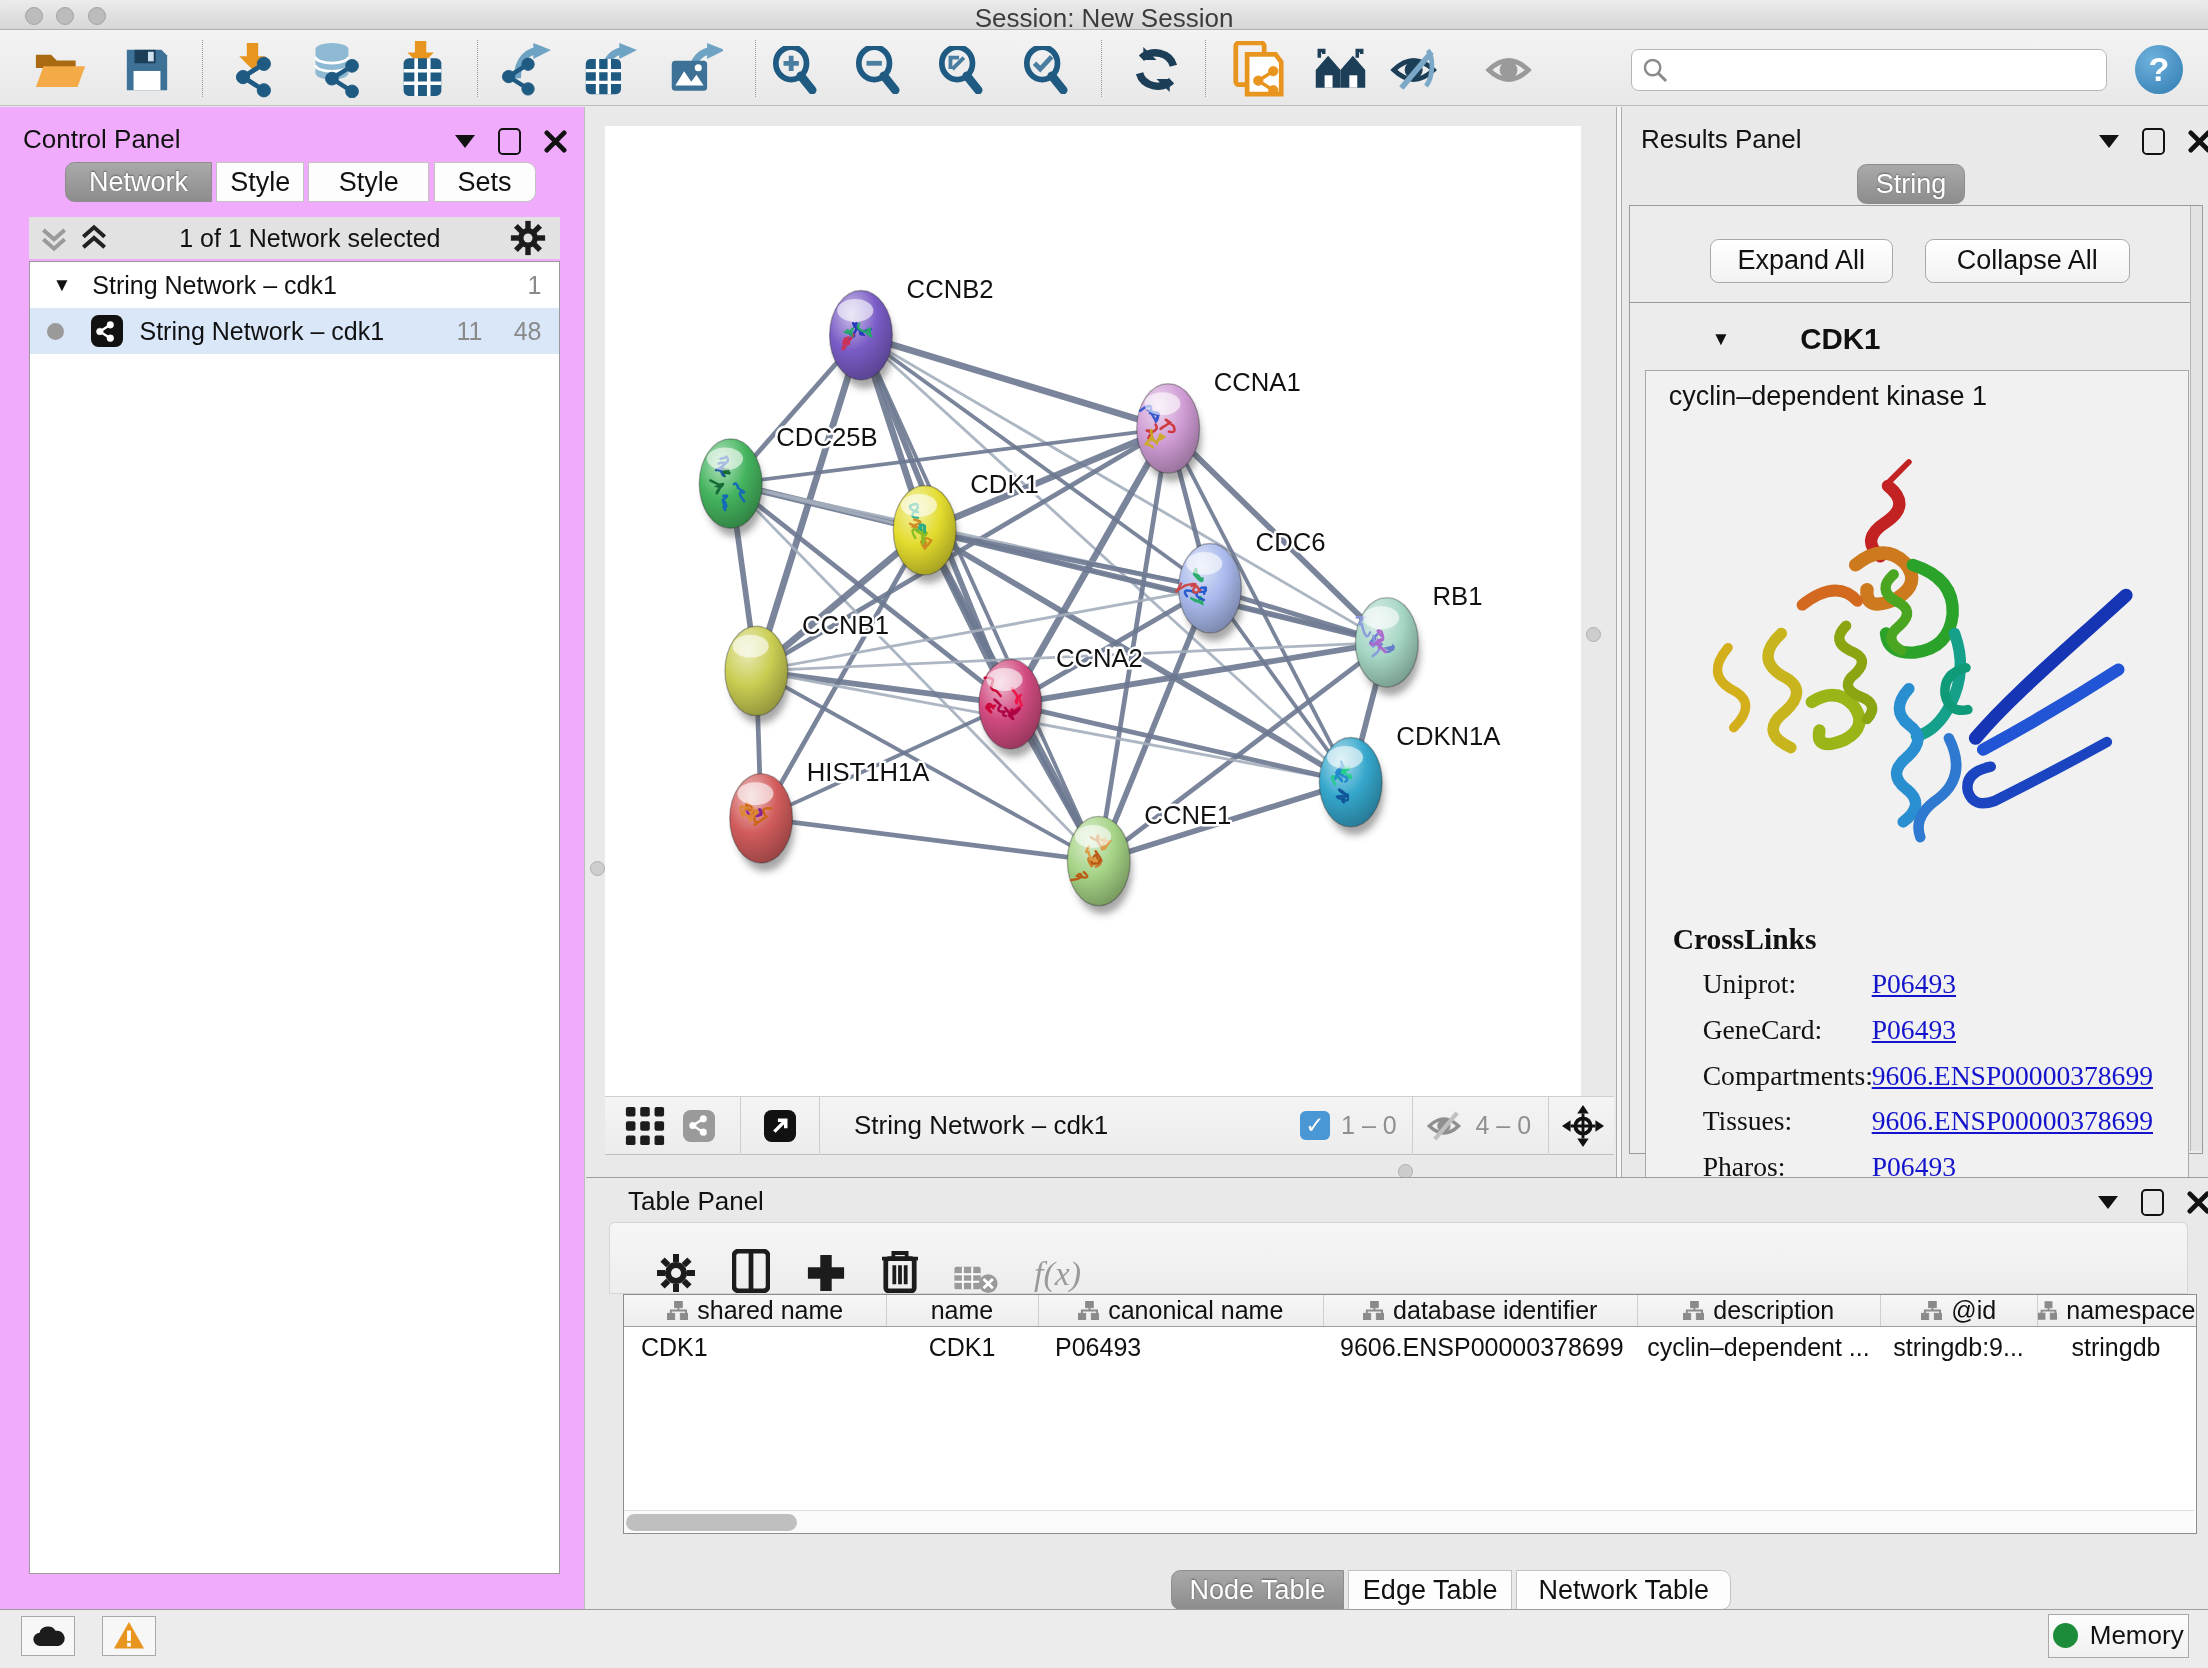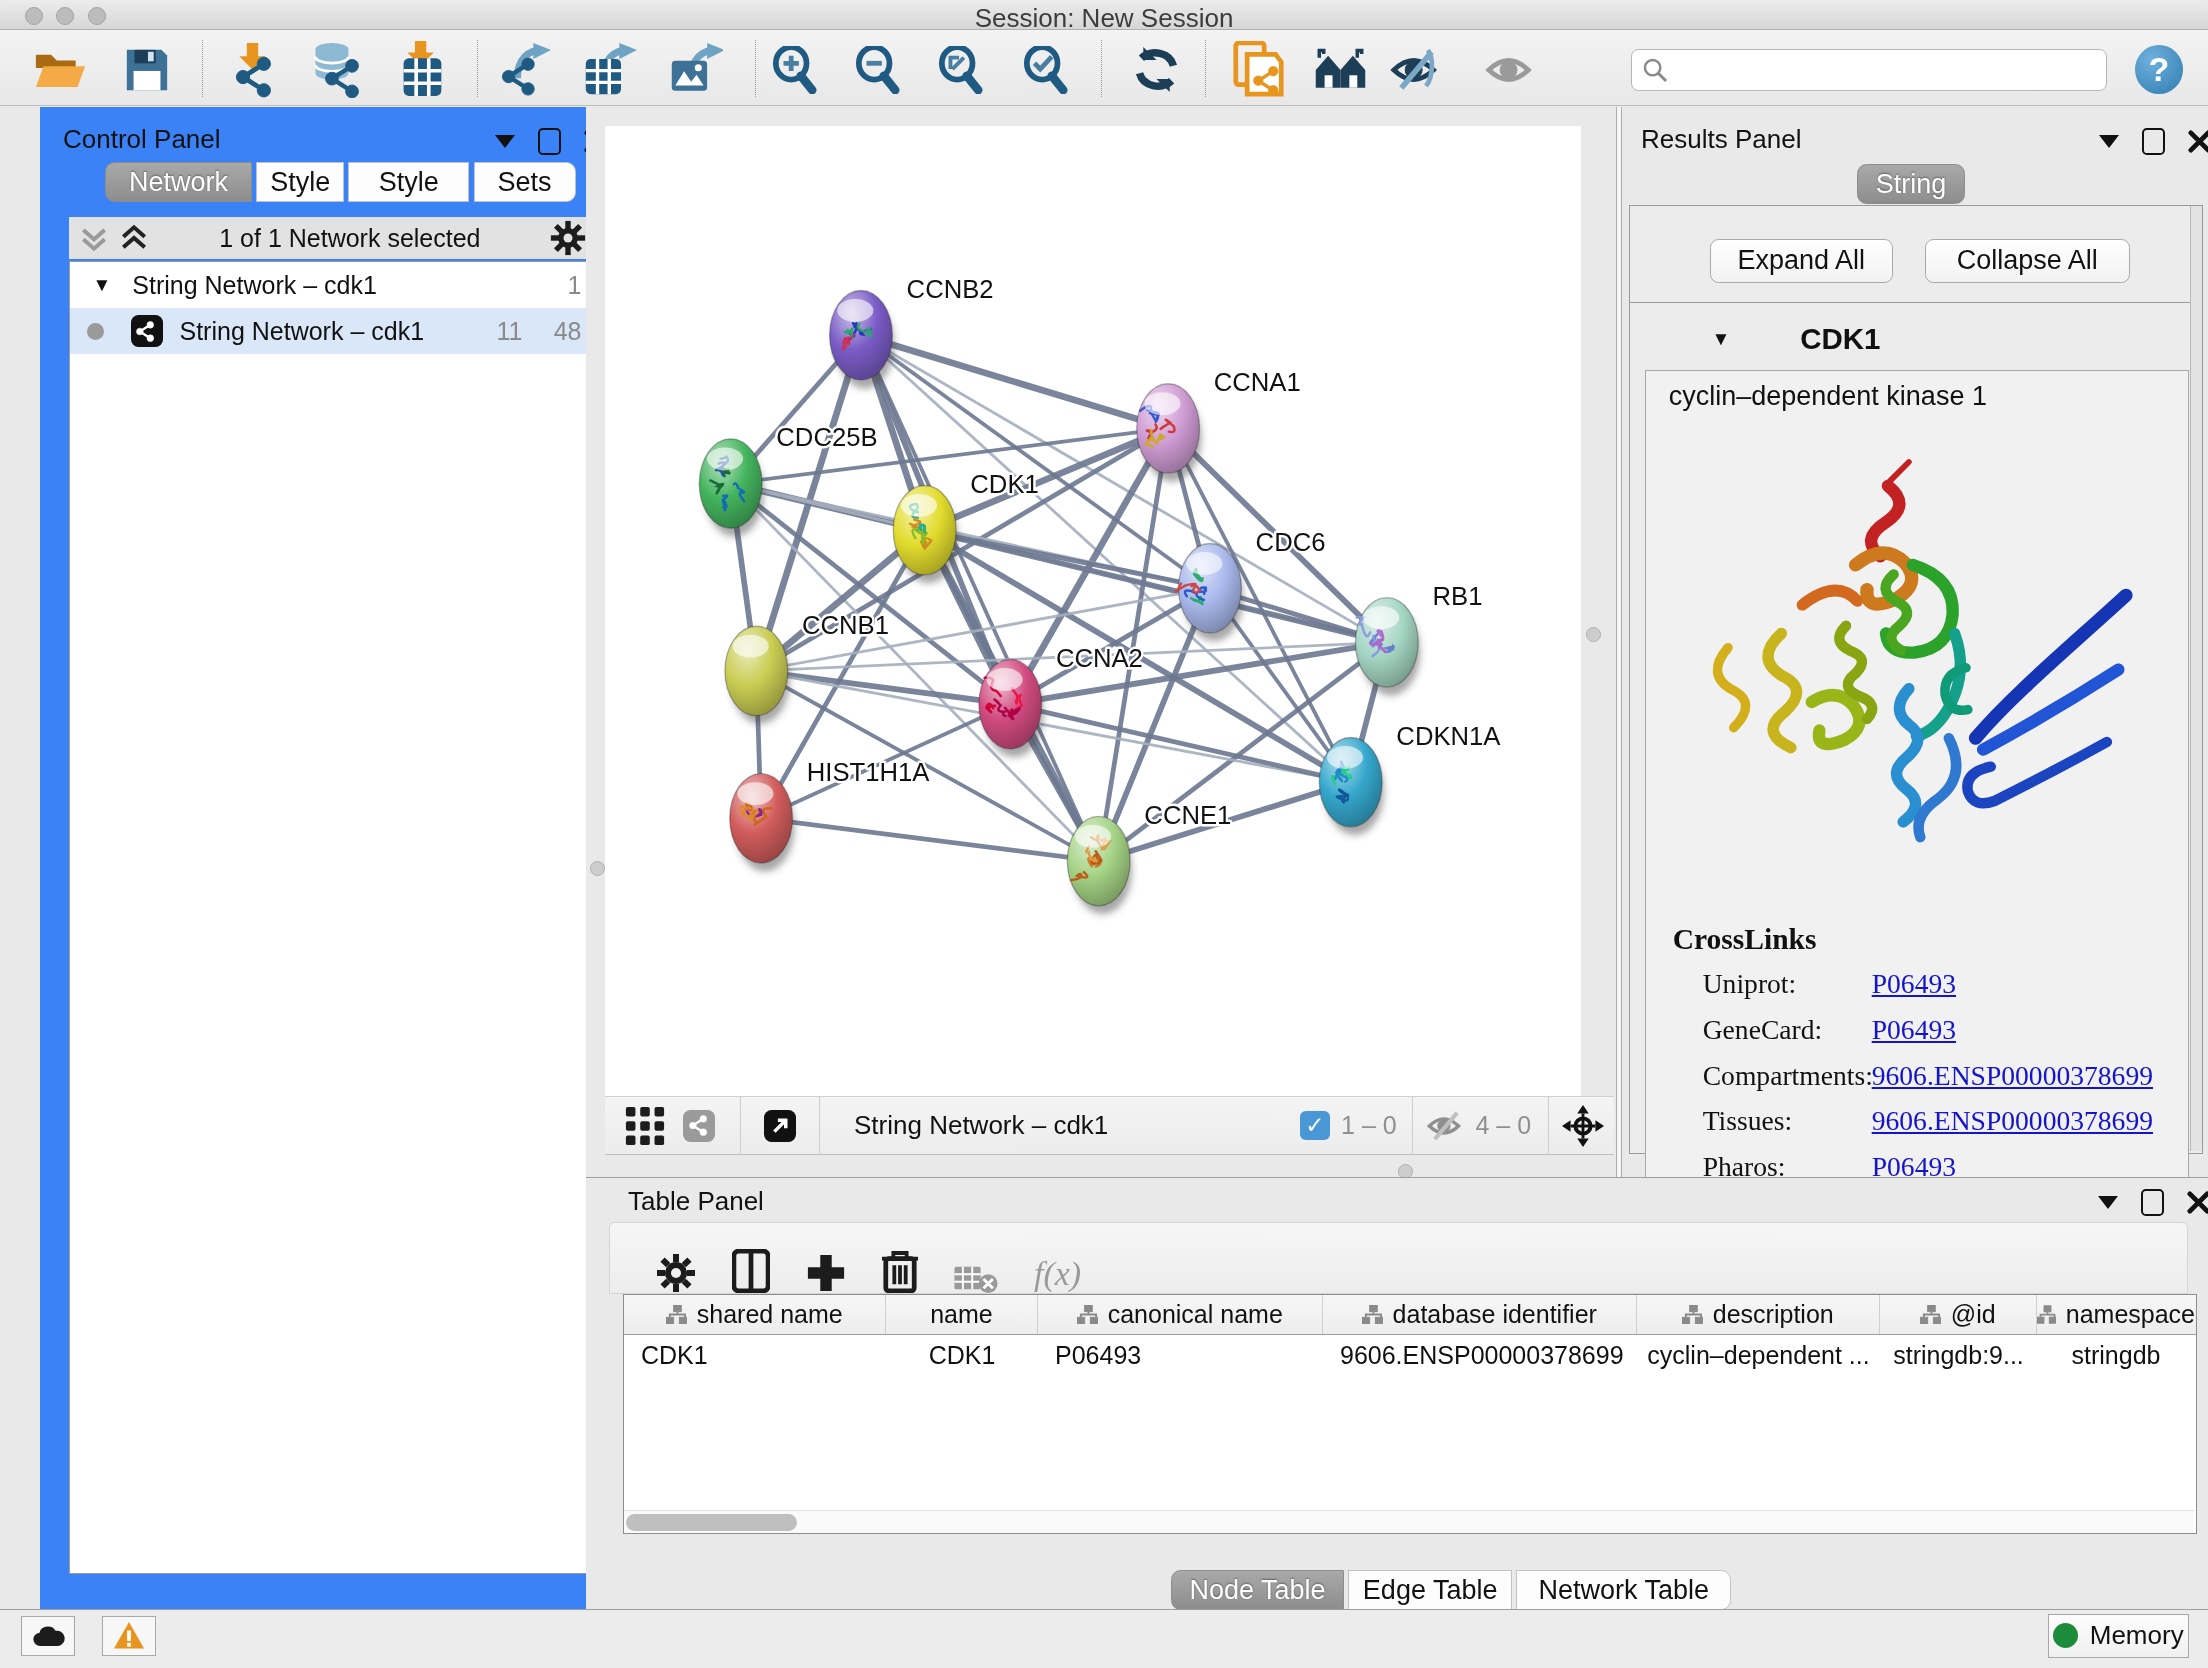--- a/index.html
+++ b/index.html
@@ -38,21 +38,21 @@
   .float-box { width:23px; height:27px; border:2.9px solid #111; border-radius:4.8px; }
   .tab { height:40px; display:inline-flex; align-items:center; justify-content:center;
     font-size:27px; background:#fdfdfd; border:1px solid #c2c2c2; color:#111; }
   .tab.first { border-radius:9.5px 0 0 9.5px; }
   .tab.last { border-radius:0 9.5px 9.5px 0; }
   .tab.sel { background:linear-gradient(#a9a9a9,#8d8d8d); color:#fff;
     text-shadow:0 -1px 1.9px rgba(0,0,0,.4); border-color:#8d8d8d; }
 
   
   #control-panel { position:absolute; left:0; top:107px; width:585px; height:1503px;
-    background:#3b82f6; border-right:1px solid #bdbdbd;margin-left:40px; }
+    background:#f0abfc; border-right:1px solid #bdbdbd; }
   #cp-header { position:absolute; left:23px; top:17px; }
   #cp-tabs { position:absolute; left:65px; top:55px; }
   #cp-status { position:absolute; left:28.5px; top:110px; width:531px; height:42px;
     background:#e2e2e2; display:flex; align-items:center; }
   #cp-status .status-text { flex:1; text-align:center; font-size:25px; }
   #cp-tree { position:absolute; left:28.5px; top:154px; width:531px; height:1313px;
     background:#fff; border:1.9px solid #9a9a9a; }
   .tree-row { position:relative; height:46px; display:flex; align-items:center; font-size:25px; }
   .tree-row.sel { background:#d9e7f8; }
   .string-app-icon { width:32px; height:32px; border-radius:7.6px; background:#111;
@@ -100,21 +100,21 @@
     background:#e3e3e3; border-left:1px solid #b7b7b7; }
 
   
   #table-panel { position:absolute; left:586px; top:1177px; width:1623px; height:432px; background:#e9e9e9; border-top:1.9px solid #9e9e9e; }
   #tp-header { position:absolute; left:42px; top:7.6px; }
   #tp-toolbar { position:absolute; left:23px; top:44px; width:1579px; height:72px;
     background:linear-gradient(#f6f6f6,#ededed); border:1px solid #d5d5d5; border-radius:5.7px 5.7px 0 0;
     display:flex; align-items:flex-end; gap:36px; padding-left:46px; }
   #tp-table { position:absolute; left:37px; top:116px; width:1574px; height:240px;
     background:#fff; border:1.9px solid #8d8d8d; }
-  .th-row { display:flex; height:40px; background:linear-gradient(#f7f7f7,#ededed); border-bottom:1.9px solid #9e9e9e; }
+  .th-row { display:flex; height:32px; background:linear-gradient(#f7f7f7,#ededed); border-bottom:1.9px solid #9e9e9e;justify-content:center; }
   .th { display:flex; align-items:center; justify-content:center; gap:9.5px;
     font-size:25px; border-right:1px solid #cfcfcf; overflow:hidden; white-space:nowrap; }
   .td-row { display:flex; height:40px; }
   .td { font-size:25px; display:flex; align-items:center; padding:0 17px;
     overflow:hidden; white-space:nowrap; }
   #tp-hscroll { position:absolute; left:0px; bottom:0px; width:1570px; height:23px; background:#fafafa; border-top:1px solid #e0e0e0; }
   #tp-hthumb { position:absolute; left:1.9px; top:2.9px; width:171px; height:17px; background:#bfbfbf; border-radius:8.6px; }
   #tp-tabs { position:absolute; left:538px; top:392px;padding-left:47px; }
 
   

